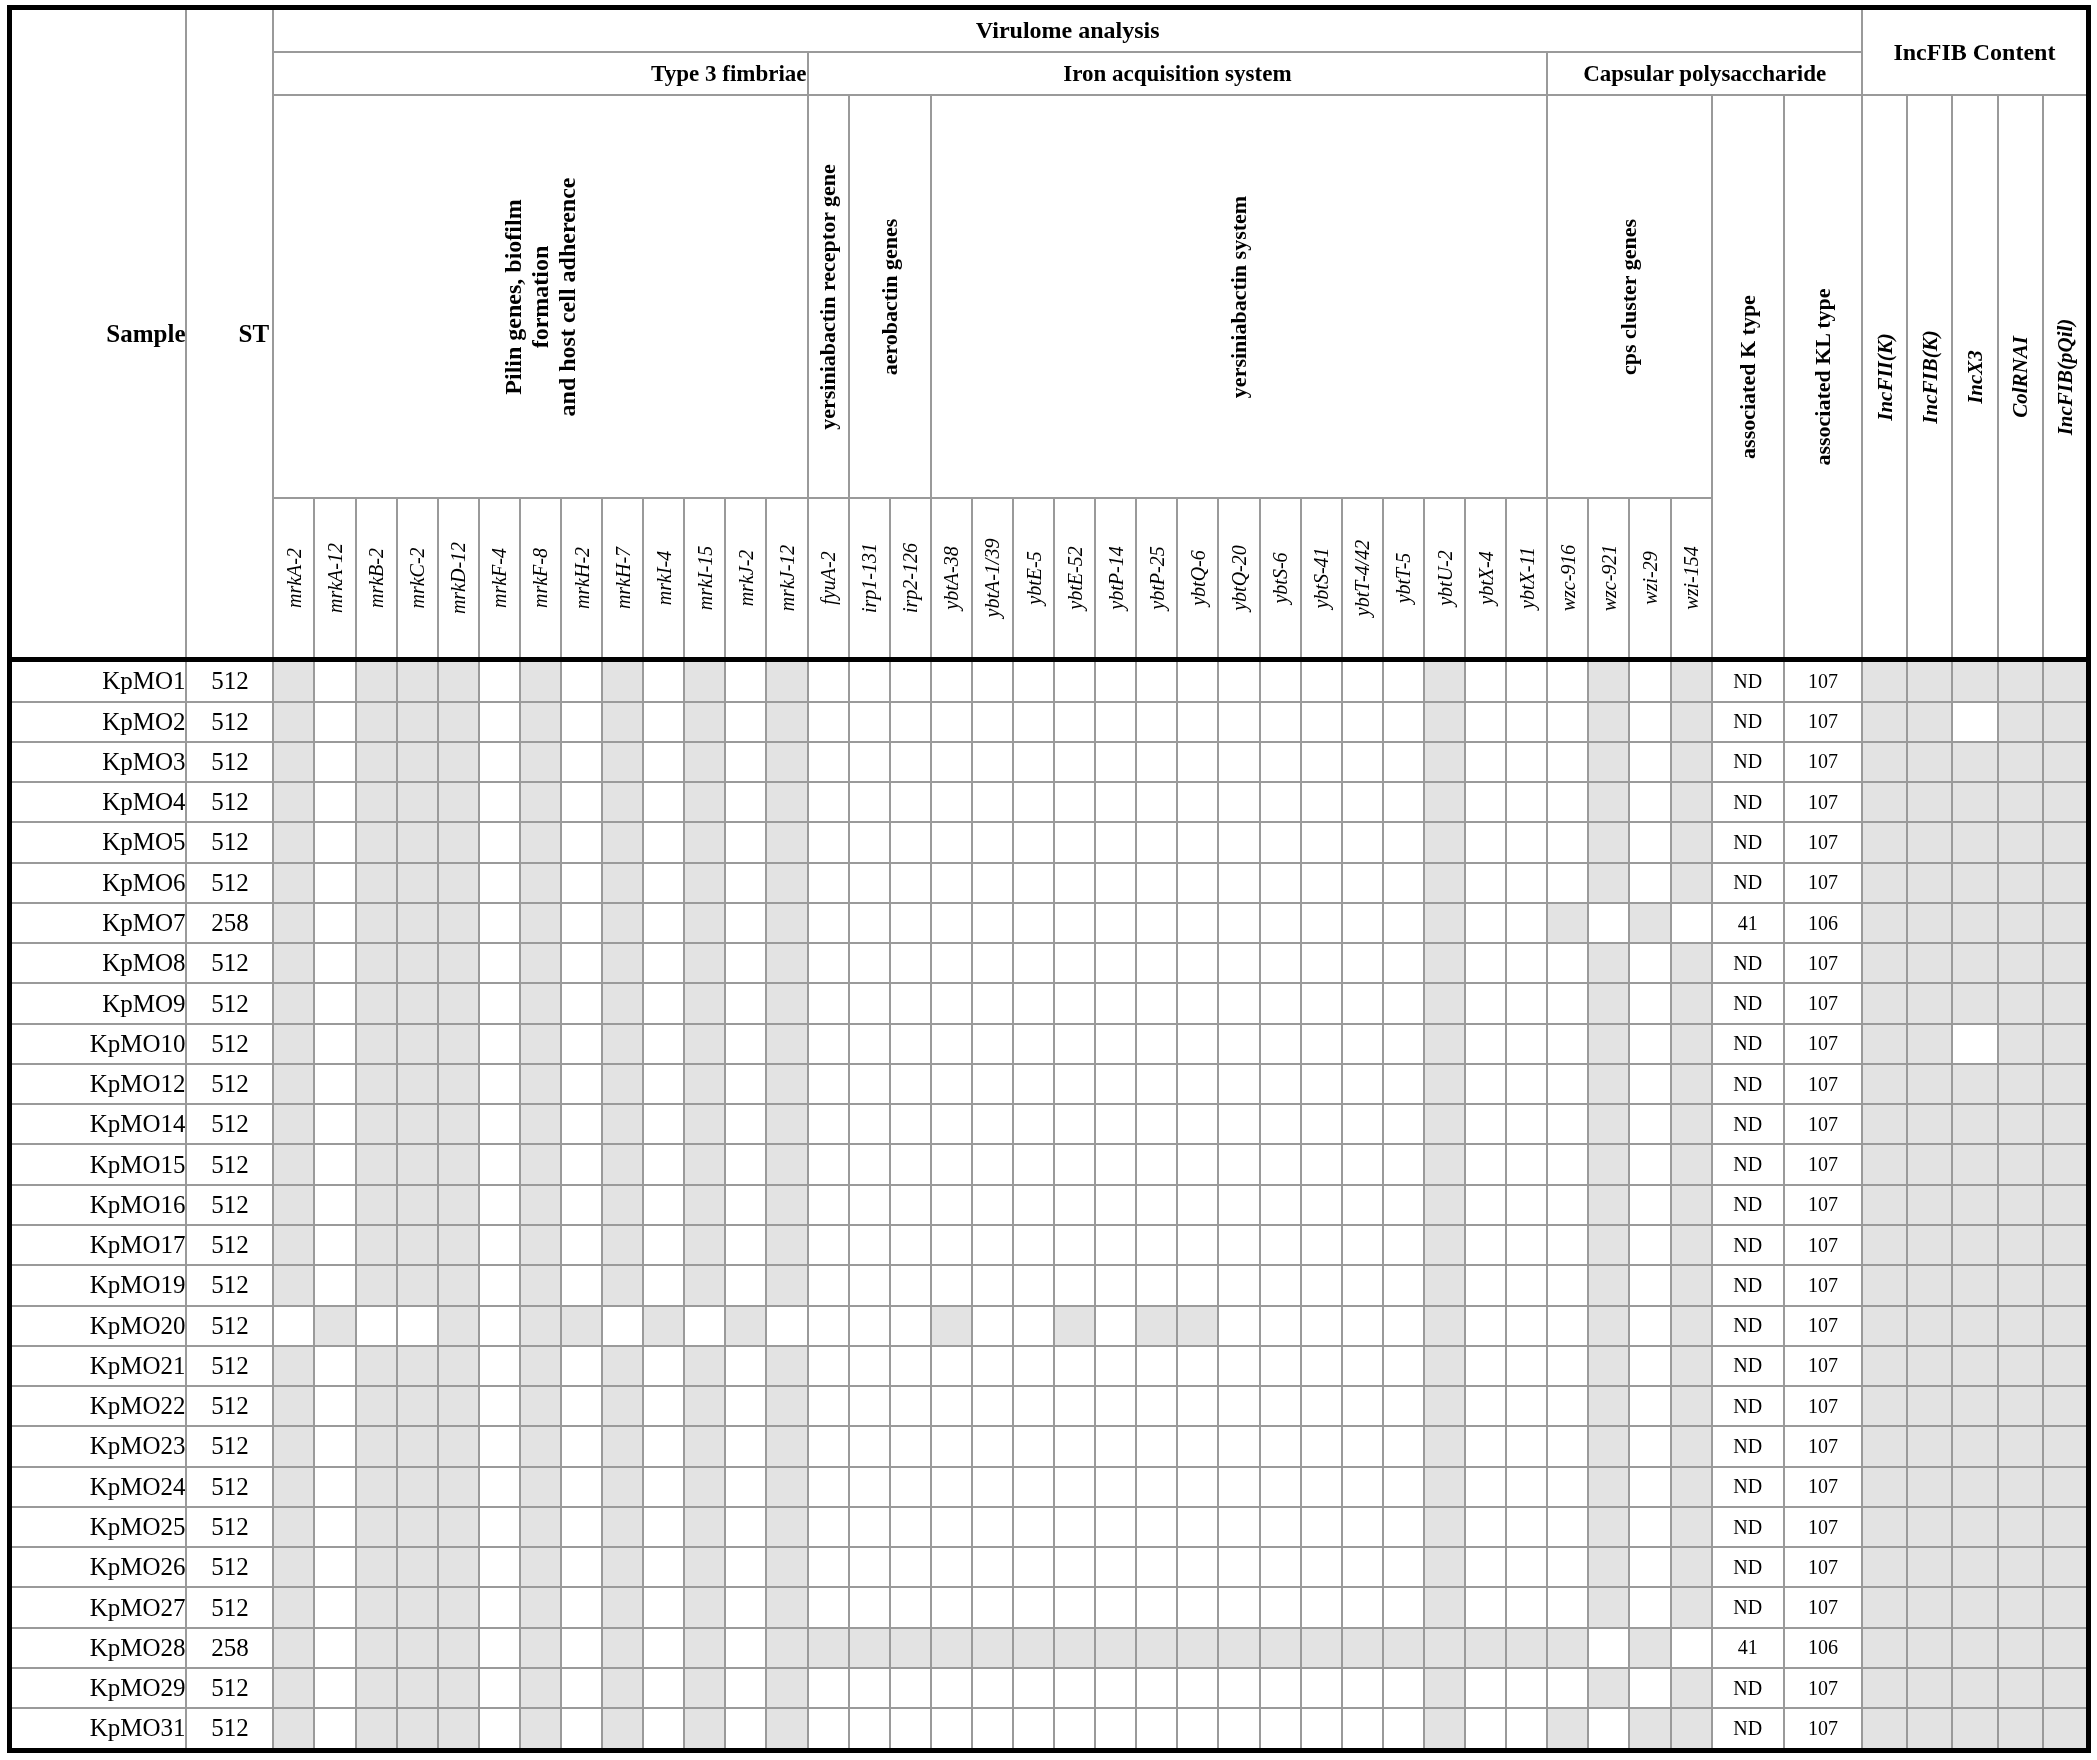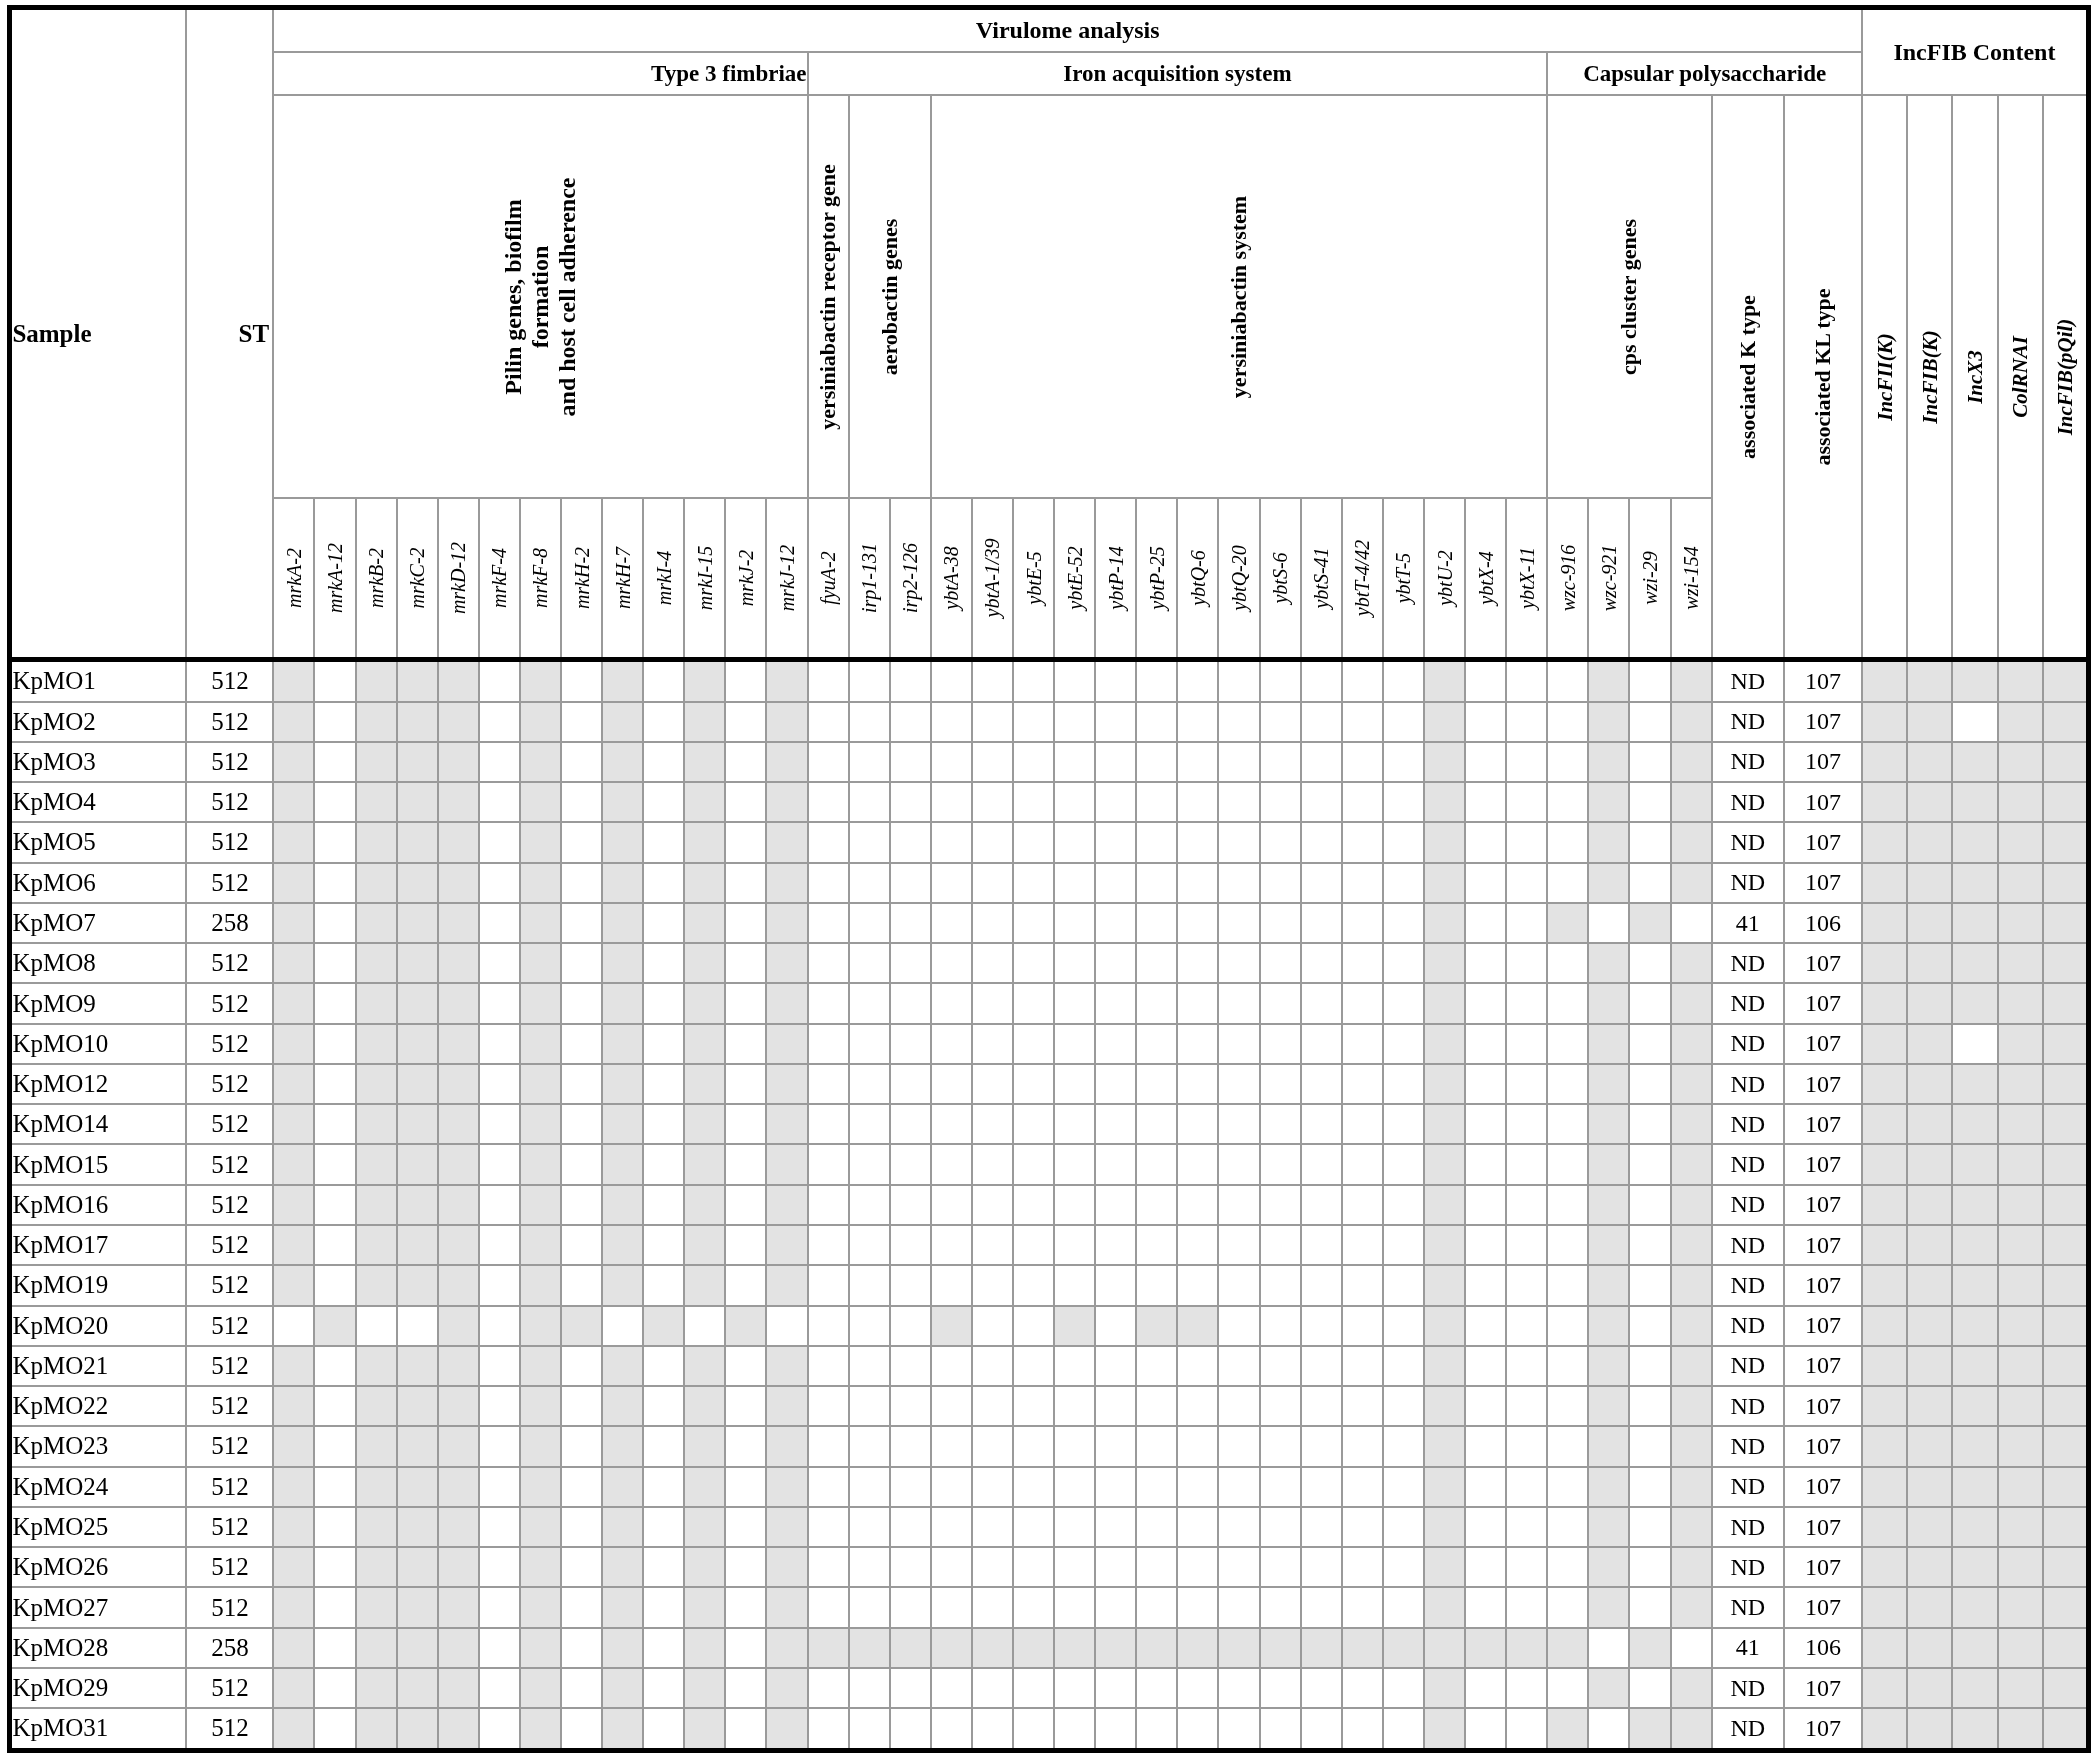--- a/index.html
+++ b/index.html
@@ -30,23 +30,23 @@
     transform:rotate(-90deg);
     transform-origin:center center;
     position:absolute;left:50%;top:50%;
     translate:-50% -50%;
   }
   .v-big > span{font-weight:bold;font-size:24px;}
   .v-med > span{font-weight:bold;font-size:22px;}
   .v-gene > span{font-style:italic;font-size:20px;font-weight:normal;}
   .v-plas > span{font-style:italic;font-weight:bold;font-size:21px;}
   .v-two > span{line-height:1.12;white-space:pre-line;text-align:center;}
-  .sample-cell{font-size:25px;text-align:left;}
+  .sample-cell{font-size:25px;text-align:right;}
   .st-cell{font-size:25px;}
-  .k-cell{font-size:24px;}
+  .k-cell{font-size:20px;}
   .shaded{background:#e3e3e3;}
   .row-data td{height:38px;}
 </style>
 </head>
 <body>
 
 <div id="sheet">
   <table class="tbl">
     <colgroup id="colgroup">
         <col style="width: 8.4958%;">

